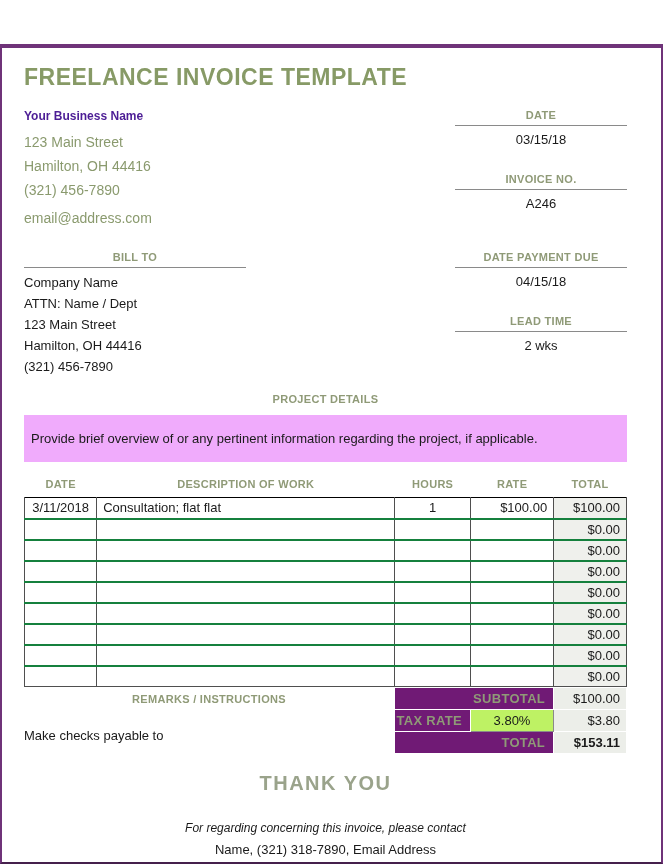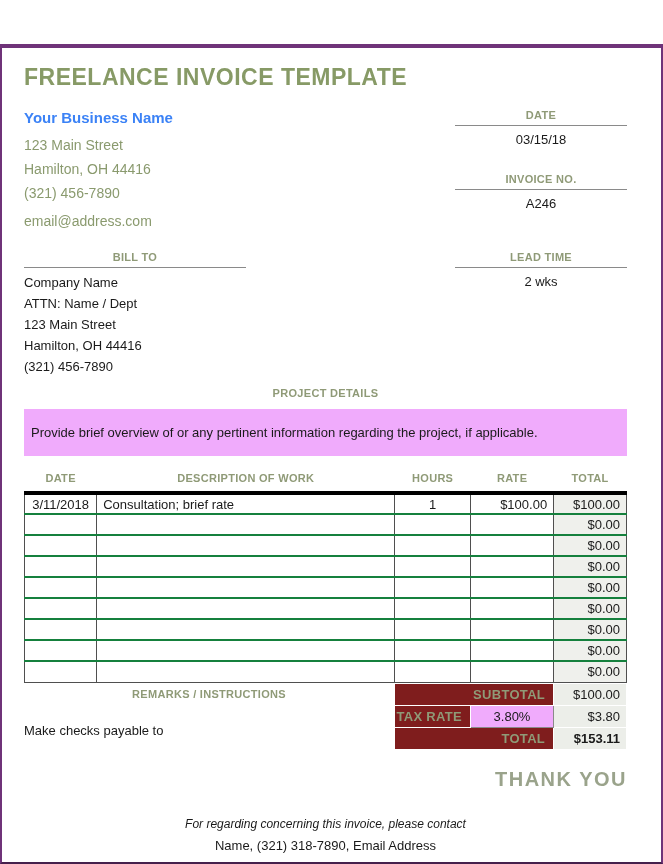--- a/index.html
+++ b/index.html
@@ -26,23 +26,23 @@
     letter-spacing: 0.5px;
     margin-top: 4px;
   }
   .header-row, .second-row {
     display: flex;
     justify-content: space-between;
   }
   .header-row { margin-top: 18px; }
   .second-row { margin-top: 14px; }
   .business-name {
-    font-size: 15px;
-    font-weight: bold;
-    color: #3b82f6;
+    font-size: 12px;
+    font-weight: bold;
+    color: #4c1d95;
     margin-bottom: 11px;
   }
   .biz-line {
     font-size: 14px;
     color: #8a9a6e;
     margin-bottom: 8px;
   }
   .meta-col { width: 172px; }
   .field { margin-bottom: 26px; }
   .field-label {
@@ -96,21 +96,21 @@
     border-left: 1px solid #4f4f4f;
     border-right: 1px solid #4f4f4f;
     border-top: 2px solid #15803d;
     height: 21px;
     font-size: 13px;
     color: #1a1a1a;
     padding: 0 6px;
     overflow: hidden;
     white-space: nowrap;
   }
-  .work-table tbody tr:first-child td { border-top: 4px solid #000000; }
+  .work-table tbody tr:first-child td { border-top: 1px solid #000000; }
   .work-table tbody tr:last-child td { border-bottom: 1px solid #4f4f4f; }
   .c-date { text-align: center; }
   .c-desc { text-align: left; }
   .c-hours { text-align: center; }
   .c-rate { text-align: right; }
   .c-total { text-align: right; background: #eff0ec; }
   .summary-table td { height: 22px; font-size: 13px; }
   .remarks-cell { vertical-align: top; background: #ffffff; }
   .remarks-heading {
     text-align: center;
@@ -119,45 +119,45 @@
     font-size: 11px;
     letter-spacing: 0.3px;
     padding-top: 5px;
   }
   .payable-text {
     font-size: 13px;
     color: #1a1a1a;
     margin-top: 23px;
   }
   .s-label {
-    background: #7f1d1d;
+    background: #701a75;
     color: #8f9a77;
     font-weight: bold;
     font-size: 11px;
     letter-spacing: 0.3px;
     text-align: right;
     padding-right: 8px;
     border: 1px solid #ffffff;
   }
   .s-taxrate {
-    background: #f0abfc;
+    background: #bef264;
     border: 1px solid #8a8a8a;
     text-align: center;
     color: #1a1a1a;
   }
   .s-value {
     background: #eceee9;
     text-align: right;
     padding-right: 6px;
     color: #1a1a1a;
     border: 1px solid #ffffff;
   }
   .s-grand { font-weight: bold; }
   .thank-you {
-    text-align: right;
+    text-align: center;
     font-size: 20px;
     font-weight: bold;
     letter-spacing: 1.5px;
     color: #9aa38b;
     margin-top: 18px;
   }
   .footer { text-align: center; margin-top: 26px; }
   .footer-note {
     font-style: italic;
     font-size: 12px;
@@ -198,20 +198,24 @@
     <div class="bill-to">
       <div class="field-label">BILL TO</div>
       <div class="bill-line">Company Name</div>
       <div class="bill-line">ATTN: Name / Dept</div>
       <div class="bill-line">123 Main Street</div>
       <div class="bill-line">Hamilton, OH 44416</div>
       <div class="bill-line">(321) 456-7890</div>
     </div>
     <div class="meta-col">
       <div class="field">
+        <div class="field-label">DATE PAYMENT DUE</div>
+        <div class="field-value">04/15/18</div>
+      </div>
+      <div class="field">
         <div class="field-label">LEAD TIME</div>
         <div class="field-value">2 wks</div>
       </div>
     </div>
   </div>
 
   <div class="project-heading">PROJECT DETAILS</div>
   <div class="project-box">Provide brief overview of or any pertinent information regarding the project, if applicable.</div>
 
   <table class="work-table">
@@ -227,21 +231,21 @@
         <th>DATE</th>
         <th>DESCRIPTION OF WORK</th>
         <th>HOURS</th>
         <th>RATE</th>
         <th>TOTAL</th>
       </tr>
     </thead>
     <tbody>
       <tr>
         <td class="c-date">3/11/2018</td>
-        <td class="c-desc">Consultation; brief rate</td>
+        <td class="c-desc">Consultation; flat flat</td>
         <td class="c-hours">1</td>
         <td class="c-rate">$100.00</td>
         <td class="c-total">$100.00</td>
       </tr>
       <tr>
         <td class="c-date"></td>
         <td class="c-desc"></td>
         <td class="c-hours"></td>
         <td class="c-rate"></td>
         <td class="c-total">$0.00</td>

